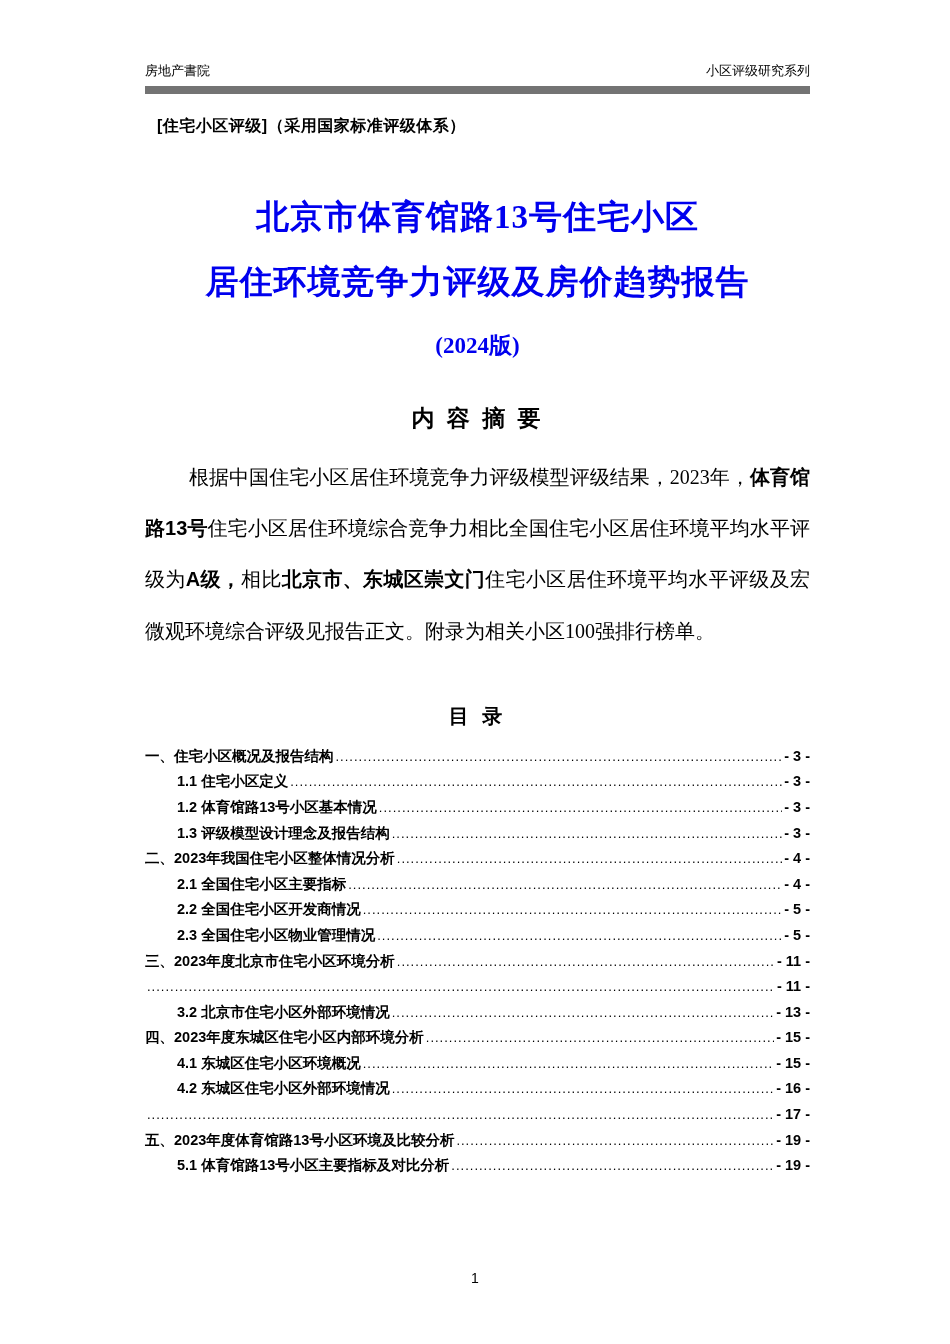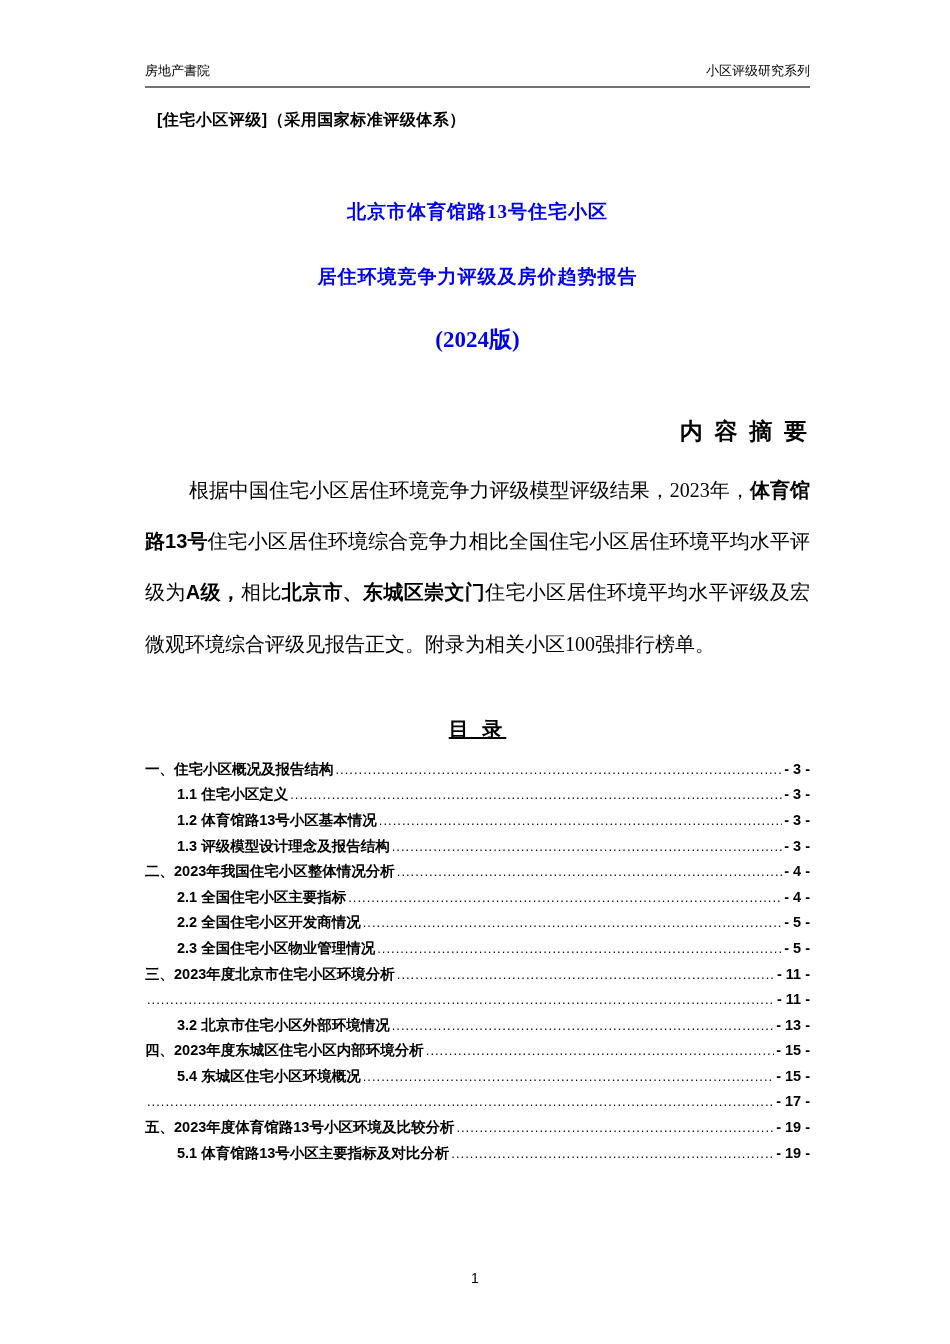--- a/index.html
+++ b/index.html
@@ -16,48 +16,48 @@
     width: 950px;
     height: 1344px;
     padding: 62px 140px 0 145px;
     position: relative;
   }
   
   .doc-header {
     display: flex;
     justify-content: space-between;
     align-items: flex-end;
-    border-bottom: 2px solid #737373;
+    border-bottom: 8px solid #737373;
     padding-bottom: 6px;
     font-family: "Liberation Sans", "DejaVu Sans", sans-serif;
     font-size: 13px;
   }
   
   .tag-line {
     margin-top: 22px;
     font-family: "Liberation Sans", "DejaVu Sans", sans-serif;
     font-weight: bold;
     font-size: 16px;
     letter-spacing: 0.5px;
     padding-left: 12px;
   }
   
   .title-block {
     margin-top: 48px;
     text-align: center;
     color: var(--title-blue, #0000EE);
     font-weight: bold;
   }
-  .title-line { font-size: 19px; line-height: 65px; letter-spacing: 1px; }
+  .title-line { font-size: 33px; line-height: 65px; letter-spacing: 1px; }
   .title-edition { font-size: 23px; line-height: 62px; }
   
   .abstract-heading {
-    margin-top: 45px;
-    text-align: right;
-    font-family: Liberation Serif, serif;
+    margin-top: 26px;
+    text-align: center;
+    font-family: Liberation Sans, sans-serif;
     font-weight: bold;
     font-size: 23px;
     letter-spacing: 3px;
   }
   .abstract {
     margin-top: 18px;
     font-size: 20px;
     line-height: 2.56;
     text-align: justify;
     text-indent: 2.2em;
@@ -67,21 +67,20 @@
     font-family: "Liberation Sans", "DejaVu Sans", sans-serif;
   }
   
   .toc-heading {
     margin-top: 46px;
     text-align: center;
     font-family: "Liberation Sans", "DejaVu Sans", sans-serif;
     font-weight: bold;
     font-size: 20px;
     letter-spacing: 4px;
-    text-decoration: underline;
   }
   .toc {
     margin-top: 14px;
     font-family: "Liberation Sans", "DejaVu Sans", sans-serif;
     font-weight: bold;
     font-size: 14.5px;
   }
   .toc-row {
     display: flex;
     align-items: flex-end;
@@ -192,25 +191,30 @@
       <span class="toc-label">3.2 北京市住宅小区外部环境情况</span>
         <span class="toc-dots"></span>
         <span class="toc-page">- 13 -</span>
     </div>
     <div class="toc-row lvl1">
       <span class="toc-label">四、2023年度东城区住宅小区内部环境分析</span>
         <span class="toc-dots"></span>
         <span class="toc-page">- 15 -</span>
     </div>
     <div class="toc-row lvl2">
-      <span class="toc-label">5.4 东城区住宅小区环境概况</span>
+      <span class="toc-label">4.1 东城区住宅小区环境概况</span>
         <span class="toc-dots"></span>
         <span class="toc-page">- 15 -</span>
     </div>
     <div class="toc-row lvl2">
+      <span class="toc-label">4.2 东城区住宅小区外部环境情况</span>
+        <span class="toc-dots"></span>
+        <span class="toc-page">- 16 -</span>
+    </div>
+    <div class="toc-row lvl2">
         <span class="toc-dots"></span>
         <span class="toc-page">- 17 -</span>
     </div>
     <div class="toc-row lvl1">
       <span class="toc-label">五、2023年度体育馆路13号小区环境及比较分析</span>
         <span class="toc-dots"></span>
         <span class="toc-page">- 19 -</span>
     </div>
     <div class="toc-row lvl2">
       <span class="toc-label">5.1 体育馆路13号小区主要指标及对比分析</span>

